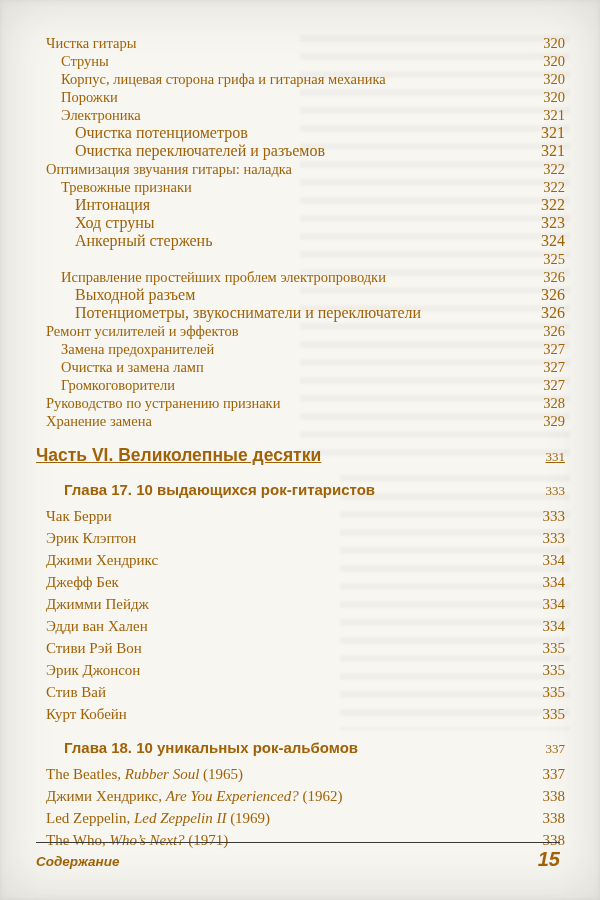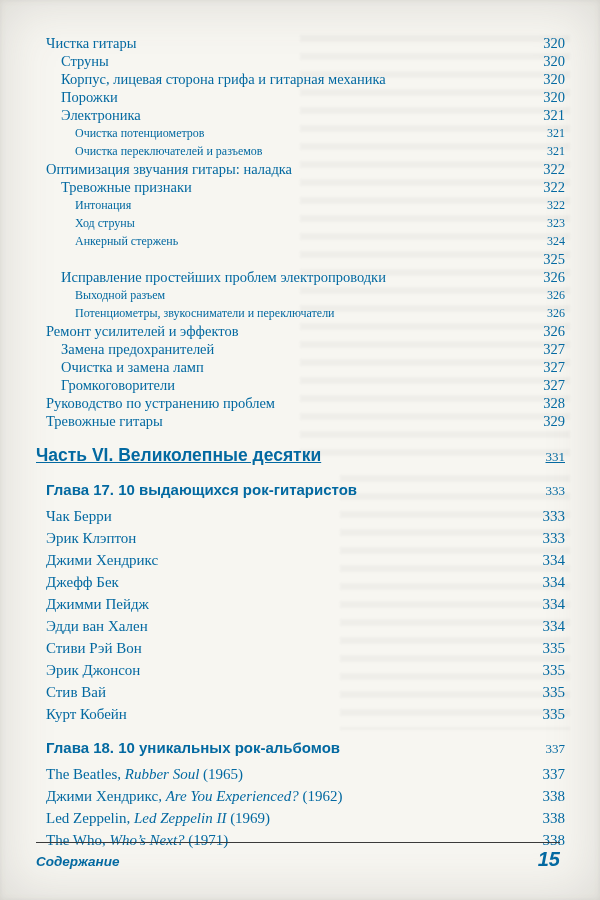--- a/index.html
+++ b/index.html
@@ -7,21 +7,21 @@
     width:600px;height:900px;
     background:#e7e6e2;
     font-family:"Liberation Serif", serif;
   }
   .page{
     position:relative;
     width:600px;height:900px;
     background:#f7f6f1;
     box-shadow: inset 0 0 55px rgba(90,85,75,0.18), inset 0 0 6px rgba(90,85,75,0.10);
     overflow:hidden;
-    color:#0369a1;
+    color:#a16207;
   }
   
   .bleed{
     position:absolute;
     pointer-events:none;
     opacity:0.05;
     filter:blur(1px);
     background:repeating-linear-gradient(
       to bottom,
       transparent 0px, transparent 5px,
@@ -37,35 +37,35 @@
   }
   .row{
     display:flex;
     align-items:baseline;
     font-size:14.5px;
     line-height:18px;
   }
   .row .title{ white-space:nowrap; }
   .row .pg{ margin-left:auto; padding-left:12px; }
   .row.lvl2{ padding-left:15px; }
-  .row.lvl3{ padding-left:29px; font-size:12px; }
+  .row.lvl3{ padding-left:29px; font-size:16px; }
   .row.part{
     font-family:"Liberation Sans", sans-serif;
     font-weight:bold;
     font-size:17.5px;
     line-height:21px;
     margin:15px 0 8px -10px;
     text-decoration:underline;
   }
   .row.chapter{
     font-family:"Liberation Sans", sans-serif;
     font-weight:bold;
     font-size:15px;
     line-height:19px;
-    margin:13px 0 5px 0;
+    margin:13px 0 5px 18px;
   }
   .row.part .pg, .row.chapter .pg{
     font-family:"Liberation Serif", serif;
     font-weight:normal;
     font-size:13px;
   }
   .row.chap-item{
     font-size:15px;
     line-height:22px;
   }
@@ -166,25 +166,25 @@
       </div>
       <div class="row item lvl2">
         <span class="title">Очистка и замена ламп</span>
         <span class="pg">327</span>
       </div>
       <div class="row item lvl2">
         <span class="title">Громкоговорители</span>
         <span class="pg">327</span>
       </div>
       <div class="row item lvl1">
-        <span class="title">Руководство по устранению проблем</span>
+        <span class="title">Руководство по устранению признаки</span>
         <span class="pg">328</span>
       </div>
       <div class="row item lvl1">
-        <span class="title">Тревожные гитары</span>
+        <span class="title">Хранение замена</span>
         <span class="pg">329</span>
       </div>
       <div class="row part">
         <span class="title">Часть VI. Великолепные десятки</span>
         <span class="pg">331</span>
       </div>
       <div class="row chapter">
         <span class="title">Глава 17. 10 выдающихся рок-гитаристов</span>
         <span class="pg">333</span>
       </div>

